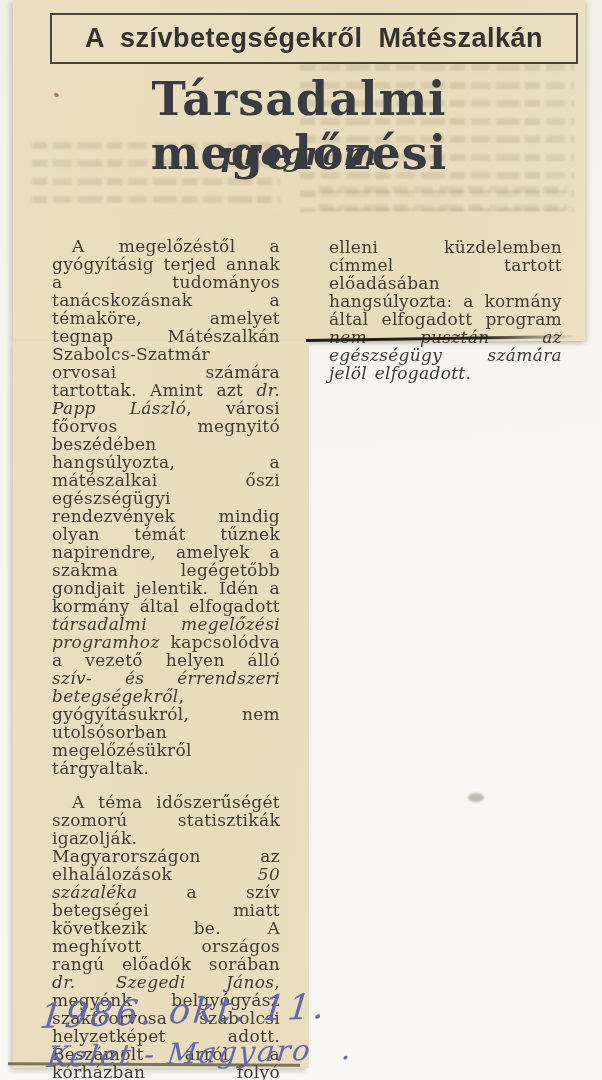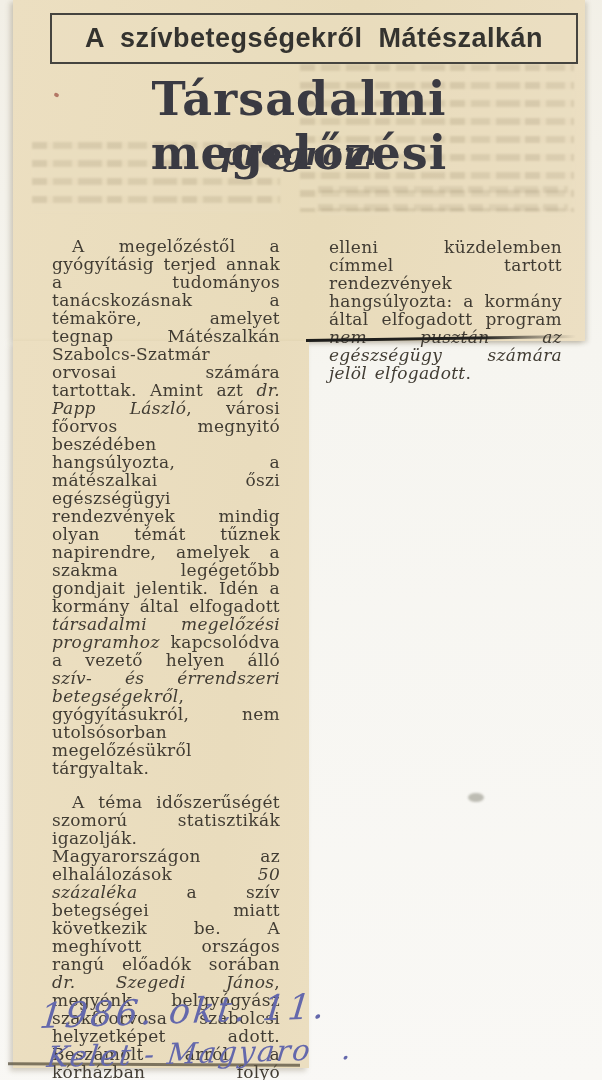--- a/index.html
+++ b/index.html
@@ -105,21 +105,21 @@
 
   <div class="title l1">Társadalmi megelőzési</div>
   <div class="title l2">program</div>
 
   <div class="col col-left">
     <p class="para indent"><span>A megelőzéstől a gyógyításig terjed annak a tudományos tanácskozásnak a témaköre, amelyet tegnap Mátészalkán Szabolcs-Szatmár orvosai számára tartottak. Amint azt </span><span class="it">dr. Papp László</span><span>, városi főorvos megnyitó beszédében hangsúlyozta, a mátészalkai őszi egészségügyi rendezvények mindig olyan témát tűznek napirendre, amelyek a szakma legégetőbb gondjait jelentik. Idén a kormány által elfogadott </span><span class="it">társadalmi megelőzési programhoz</span><span> kapcsolódva a vezető helyen álló </span><span class="it">szív- és érrendszeri betegségekről</span><span>, gyógyításukról, nem utolsósorban megelőzésükről tárgyaltak.</span></p>
     <p class="para indent gap"><span>A téma időszerűségét szomorú statisztikák igazolják. Magyarországon az elhalálozások </span><span class="it">50 százaléka</span><span> a szív betegségei miatt következik be. A meghívott országos rangú előadók sorában </span><span class="it">dr. Szegedi János</span><span>, megyénk belgyógyász szakfőorvosa szabolcsi helyzetképet adott. Beszámolt arról a kórházban folyó tudományos munkáról, amelynek során számítógépes programrendszer segíti a szívbetegségek felismerését, gyógyítását. </span><span class="it">Dr. Kökény Mihály</span><span>, a Minisztertanács Titkárságának főosztályvezetője A társadalmi, közösségi megelőzés lehetőségei a szívbetegségek</span></p>
   </div>
 
   <div class="col col-right">
-    <p class="para"><span>elleni küzdelemben címmel tartott rendezvények hangsúlyozta: a kormány által elfogadott program </span><span class="it">nem pusztán az egészségügy számára jelöl elfogadott</span><span>.</span></p>
+    <p class="para"><span>elleni küzdelemben címmel tartott előadásában hangsúlyozta: a kormány által elfogadott program </span><span class="it">nem pusztán az egészségügy számára jelöl elfogadott</span><span>.</span></p>
   </div>
 
   <div class="rule-bottom-right"></div>
   <div class="clip-bottom-shadow"></div>
 
   <div class="hand hand-date">1986. okt. 11.</div>
   <div class="hand hand-source">
     <span>Kelet - Magyaro</span><span class="dot">.</span>
   </div>
 

